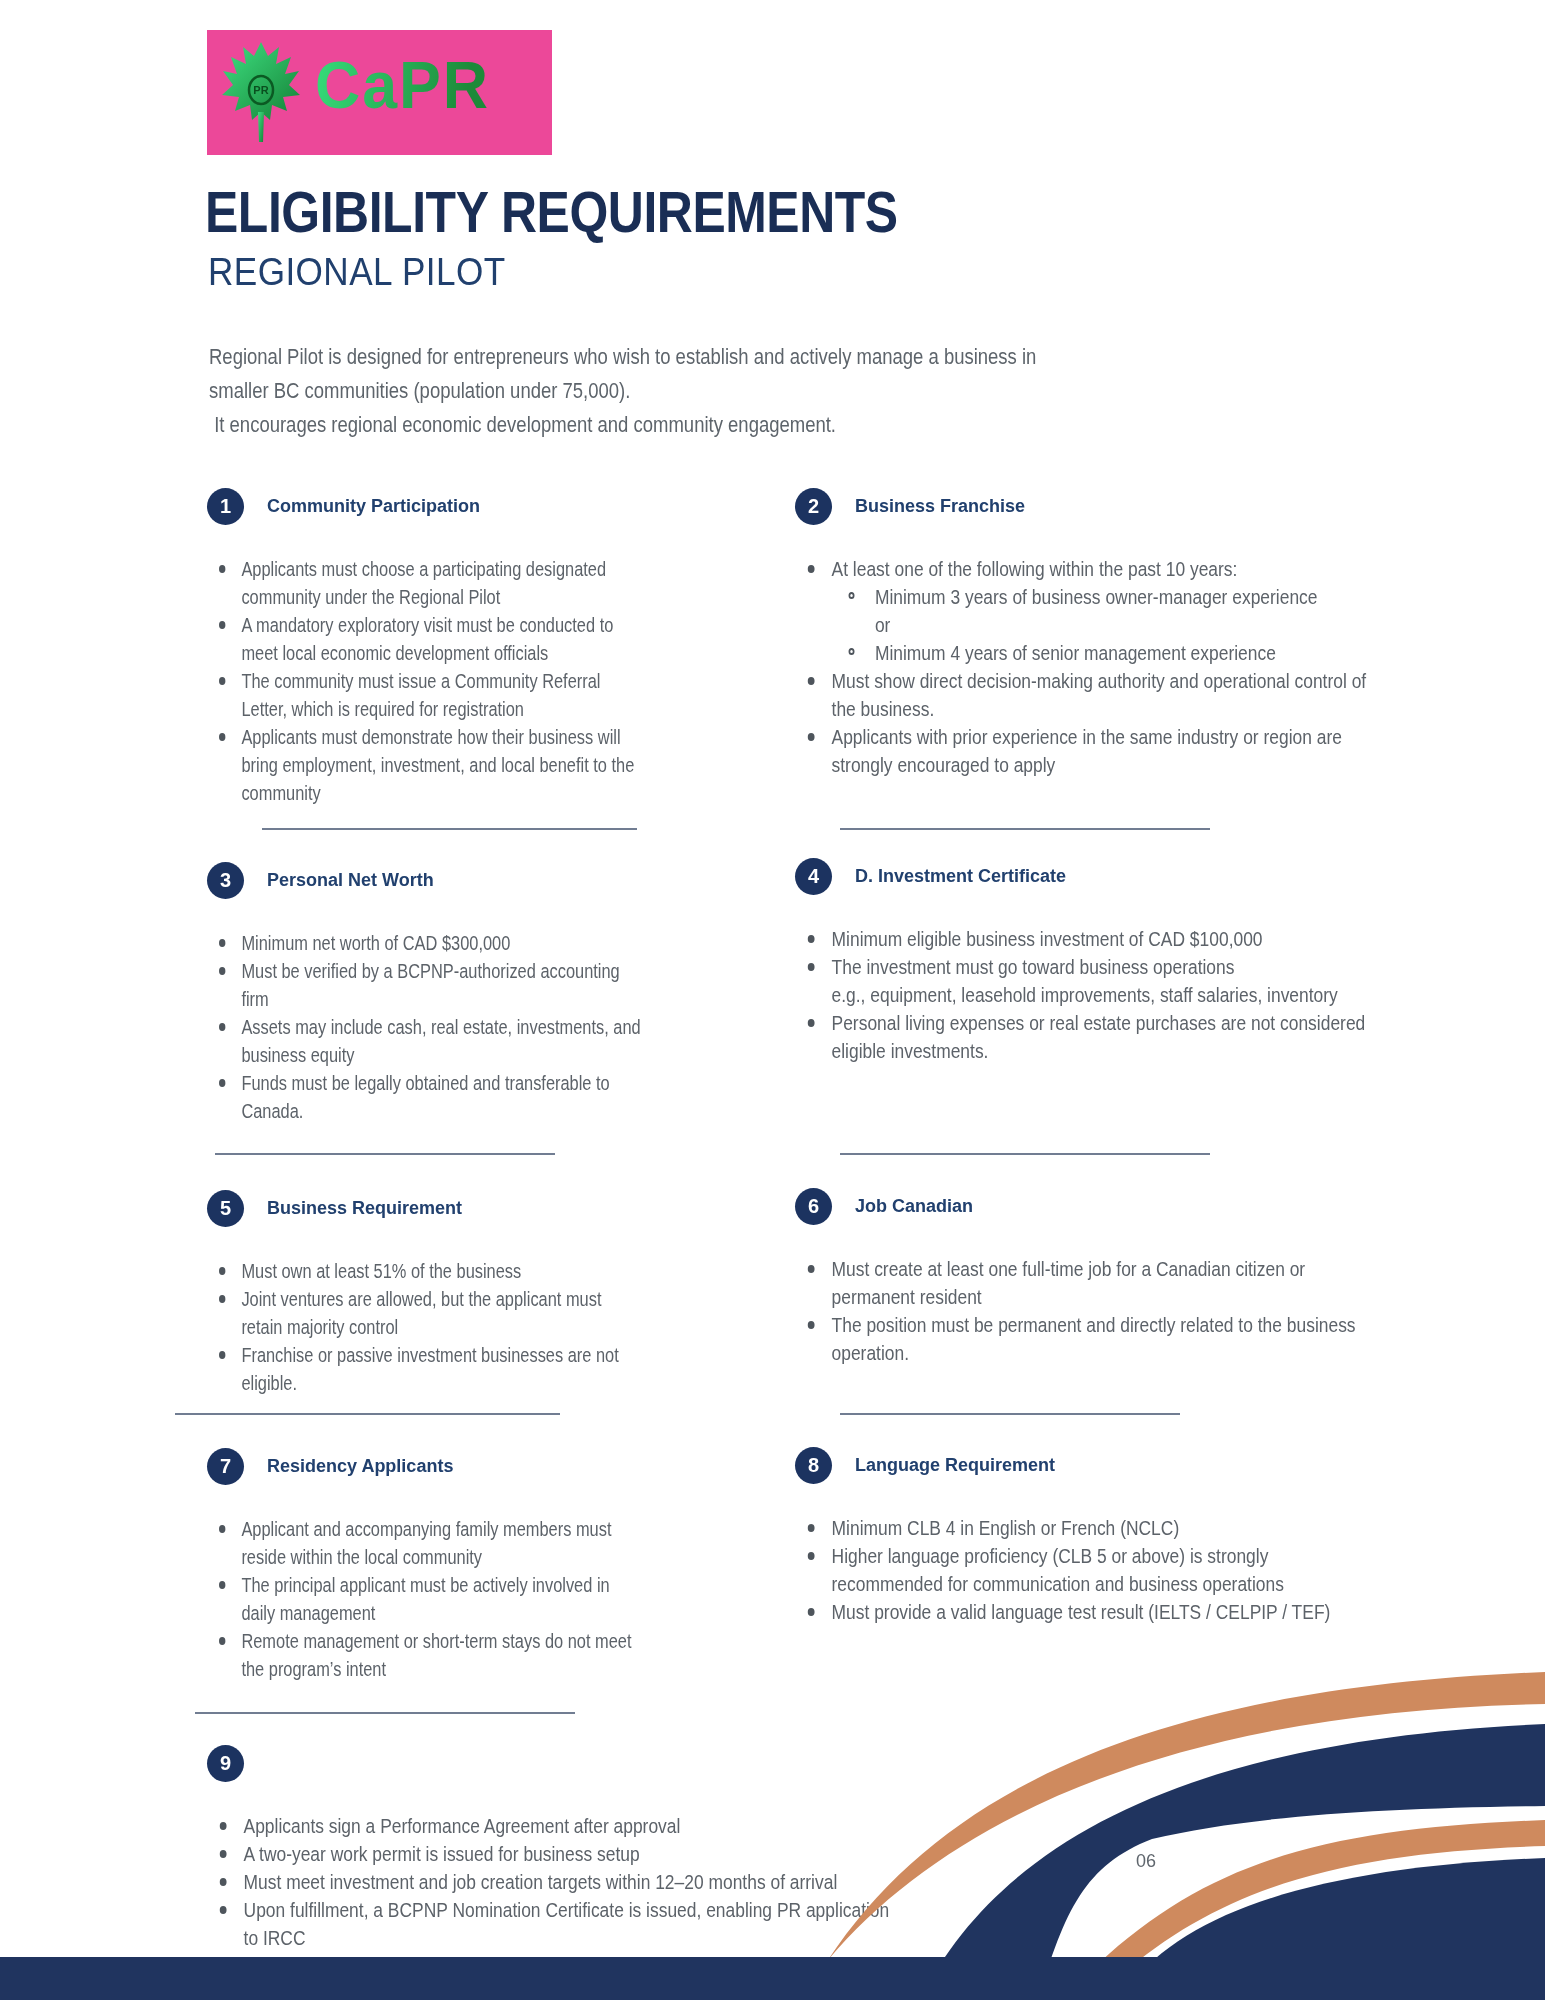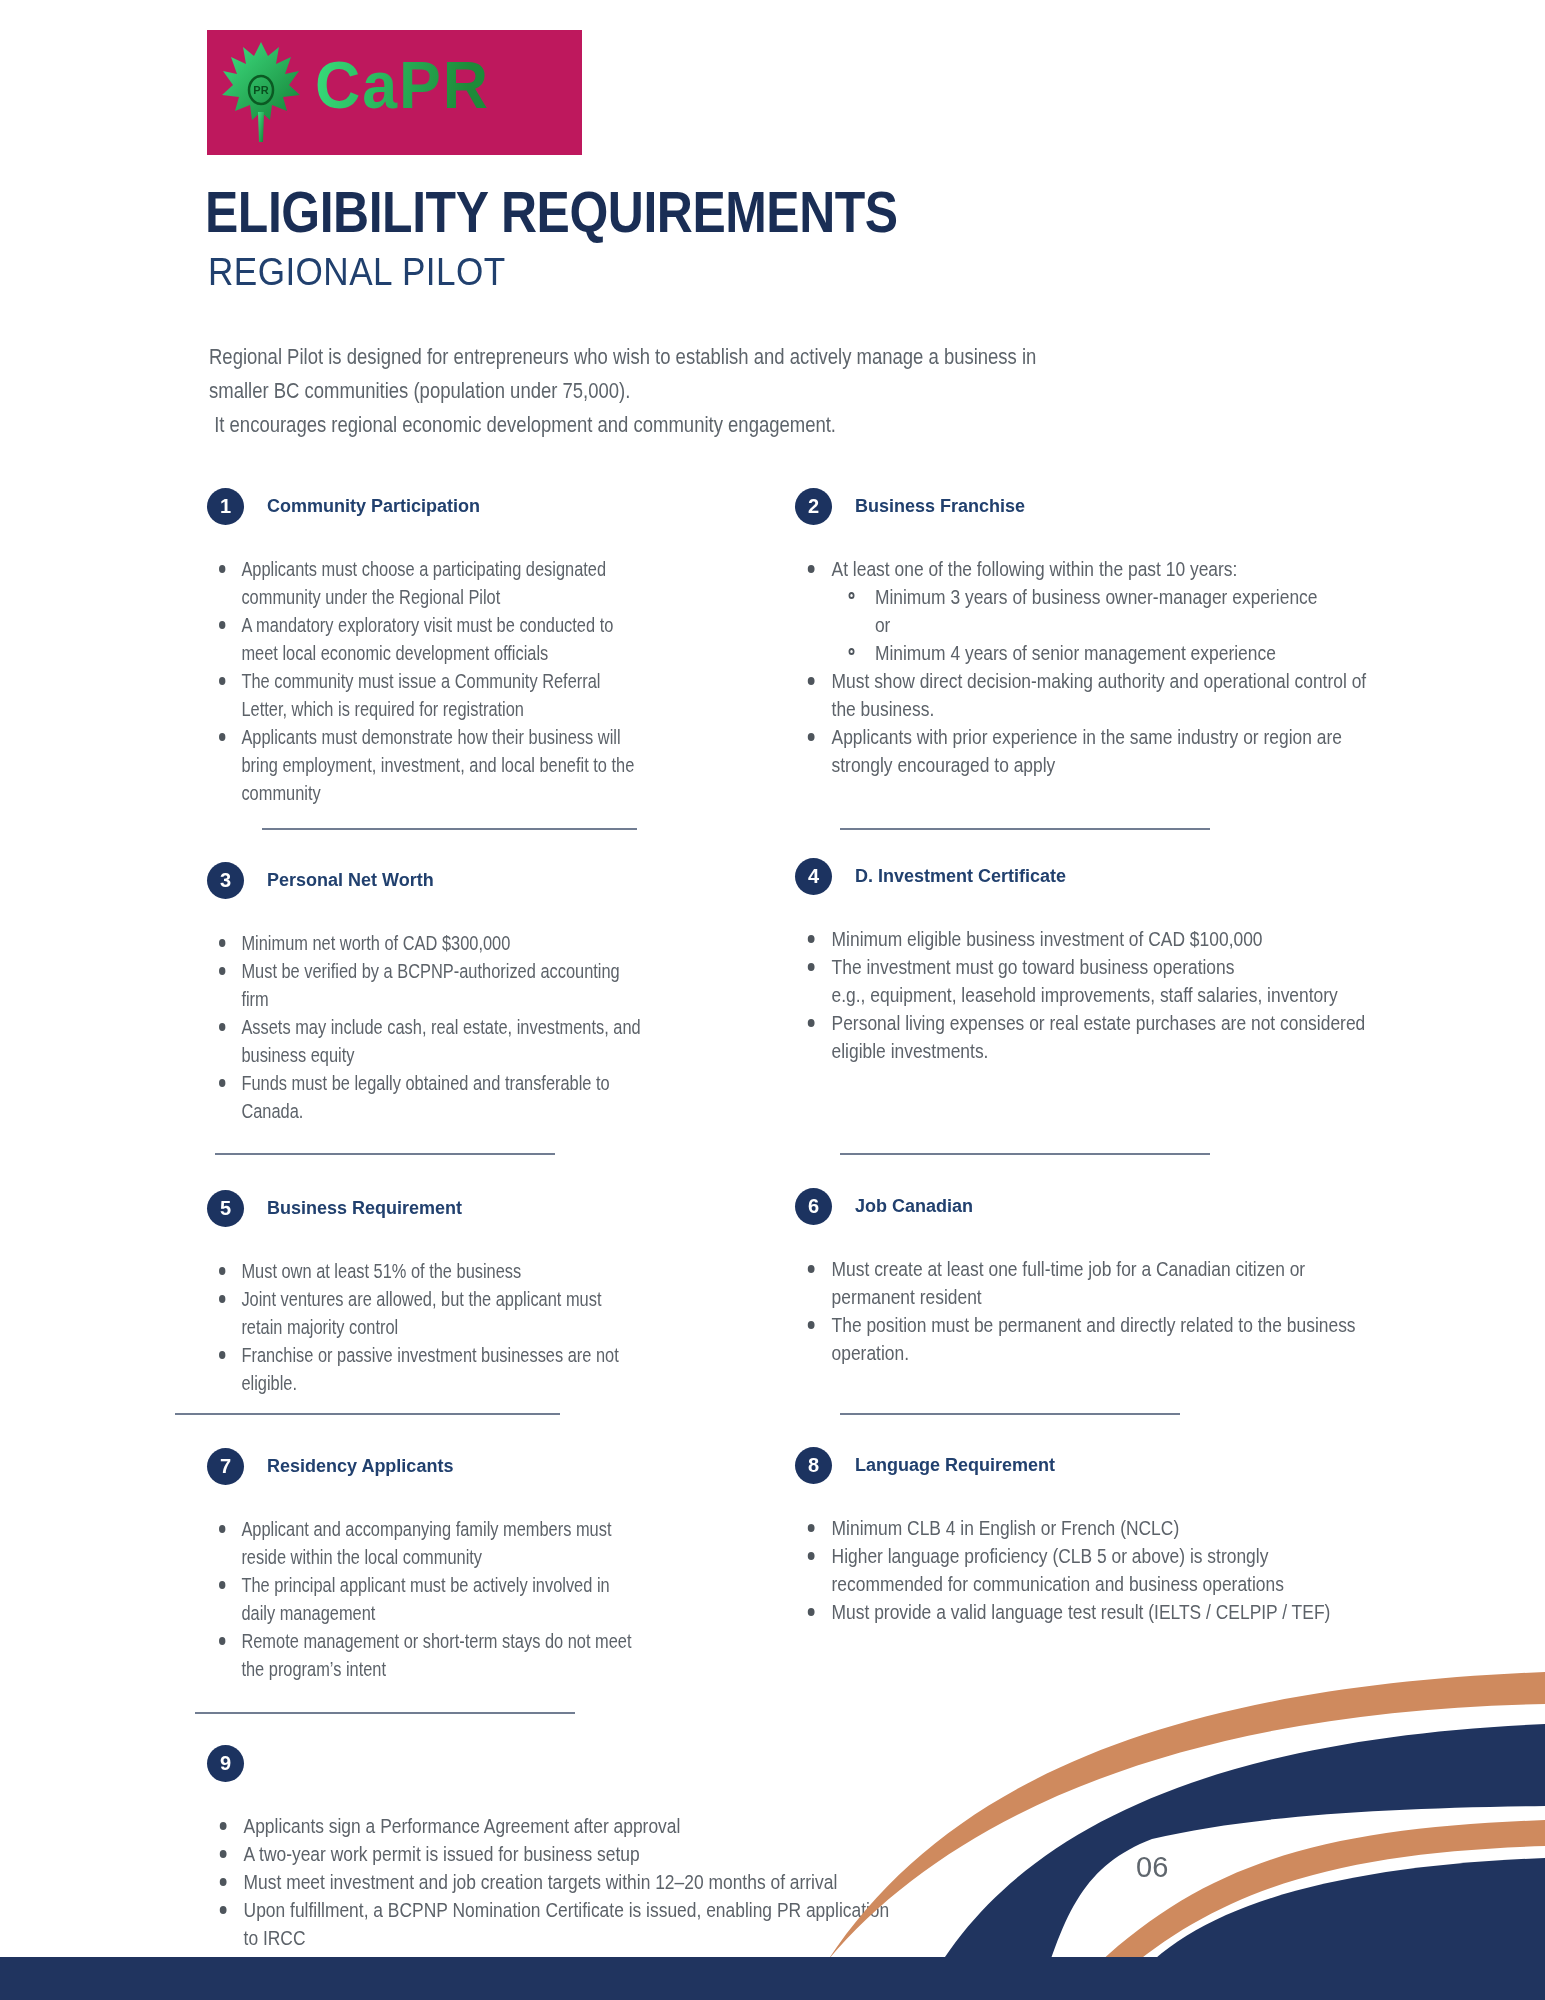--- a/index.html
+++ b/index.html
@@ -1,20 +1,20 @@
 <!DOCTYPE html>
 <html><head>
 <meta charset="utf-8">
 <style>
   html,body{margin:0;padding:0;background:#ffffff;}
   .page{position:relative;width:1545px;height:2000px;background:#ffffff;overflow:hidden;
         font-family:"Liberation Sans", sans-serif;}
 
   
-  .logo{position:absolute;left:207px;top:30px;width:375px;height:125px;background:#be185d;}
+  .logo{position:absolute;left:207px;top:30px;width:345px;height:125px;background:#ec4899;}
   .logo svg.leaf{position:absolute;left:14px;top:9px;width:80px;height:106px;}
   .brand{position:absolute;left:108px;top:17px;font-size:66px;font-weight:700;
          letter-spacing:2px;color:#2aa44e;transform:scaleX(0.95);transform-origin:0 0;}
   @supports ((-webkit-background-clip:text) or (background-clip:text)){
     .brand{background:linear-gradient(100deg,#35d877 5%,#1d8a39 85%);
            -webkit-background-clip:text;background-clip:text;color:transparent;}
   }
 
   
   .title{position:absolute;left:205px;top:178px;font-size:58px;font-weight:800;
@@ -53,21 +53,21 @@
   ul.sub{list-style:none;margin:0;padding:0;}
   ul.sub > li{position:relative;padding-left:51px;margin:0;}
   ul.sub > li::before{content:"";position:absolute;left:20px;top:9px;width:7px;height:7px;
            border-radius:50%;background:transparent;border:2px solid #4e555c;box-sizing:border-box;}
 
   
   .divider{position:absolute;height:2px;background:#4d5d77;opacity:0.8;}
 
   
   .swoosh{position:absolute;left:0;top:1580px;width:1545px;height:420px;pointer-events:none;}
-  .pagenum{position:absolute;left:1136px;top:1851px;font-size:29px;color:#5f666d;}
+  .pagenum{position:absolute;left:1136px;top:1851px;font-size:18px;color:#5f666d;}
 </style>
 </head>
 <body>
 
 <div class="page">
 
   <div class="logo">
     <svg class="leaf" viewBox="0 0 80 104">
       <defs>
         <linearGradient id="lg" x1="0" y1="0" x2="1" y2="1">

